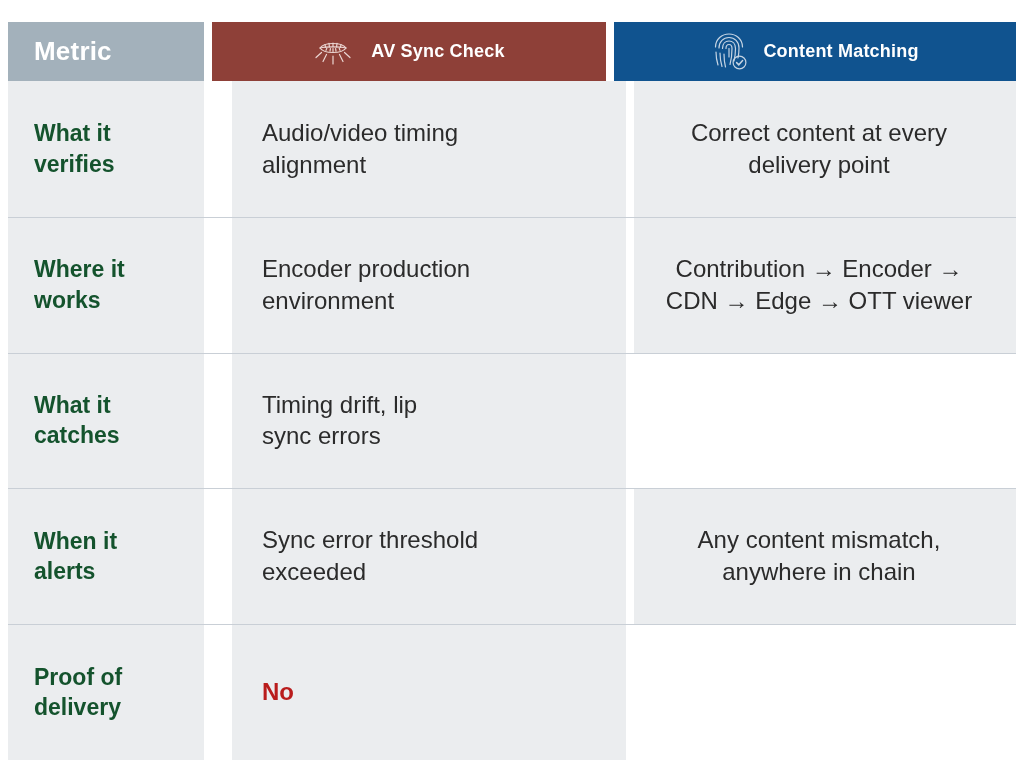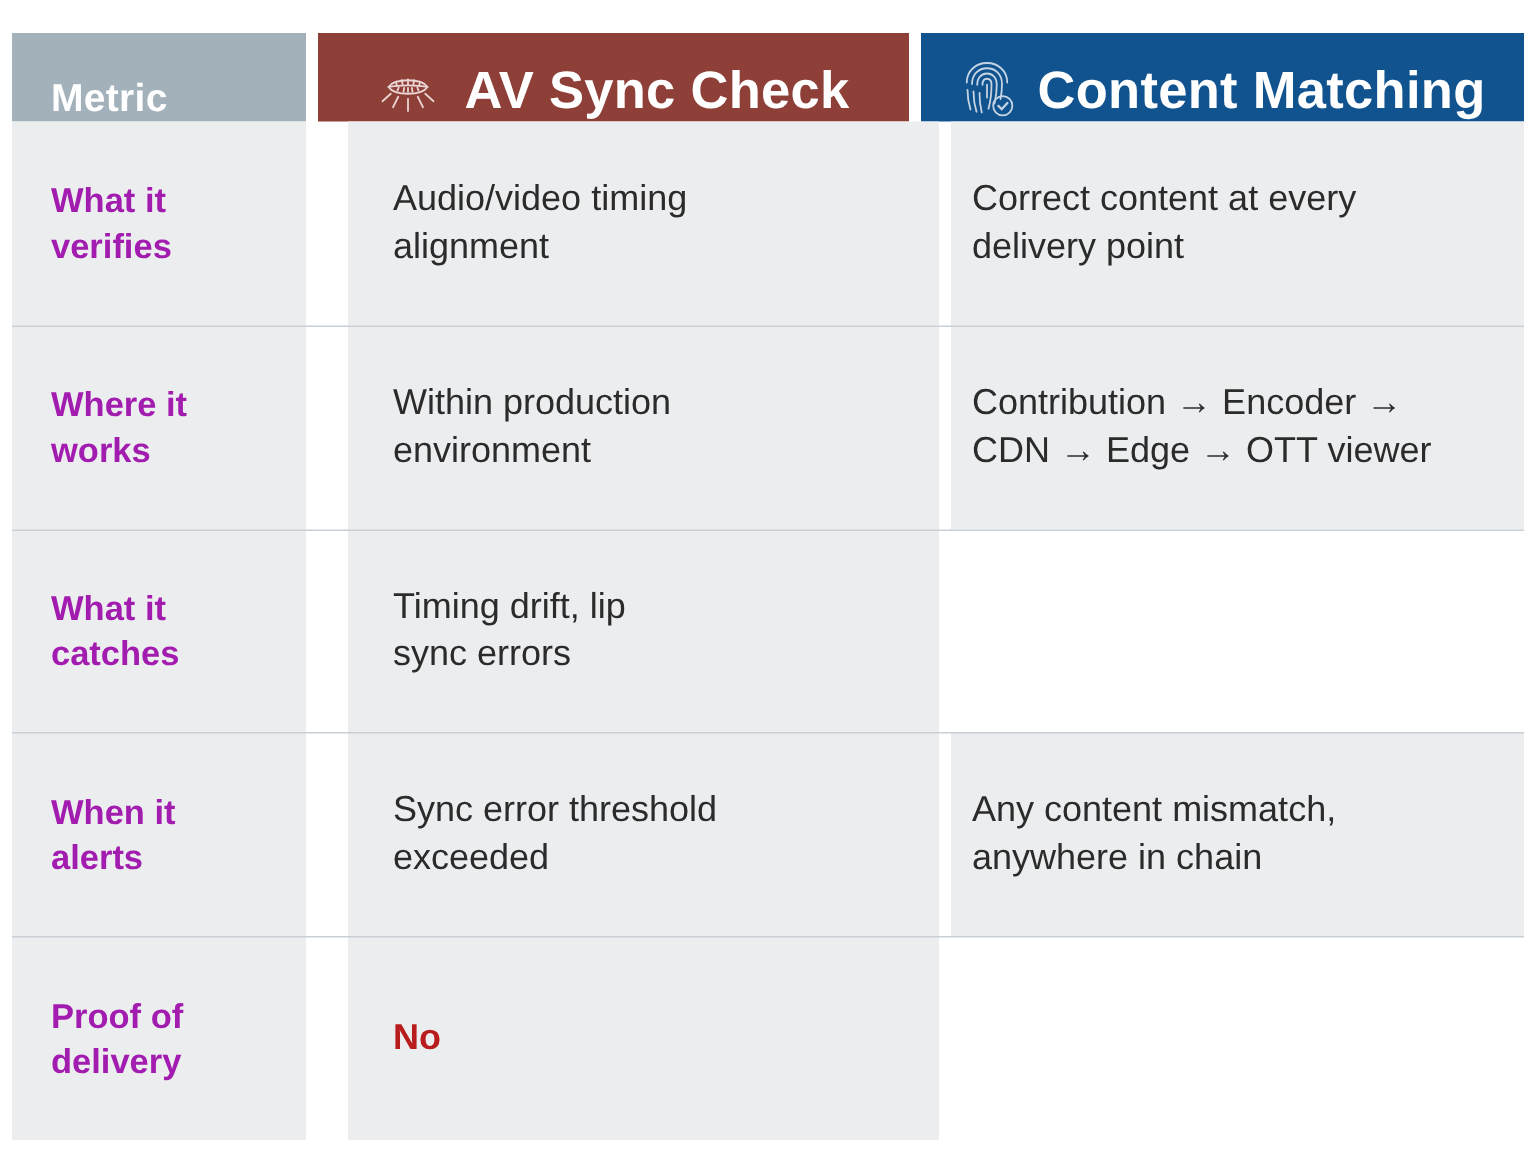--- a/index.html
+++ b/index.html
@@ -27,21 +27,21 @@
 
   
   .thead {
     display: flex;
     height: 59px;
     flex: 0 0 59px;
     gap: 8px;
   }
   .th {
     display: flex;
-    align-items: flex-end;
+    align-items: center;
     box-sizing: border-box;
   }
   .th-metric {
     flex: 0 0 196px;
     background: #a3b1bb;
     padding-left: 26px;
   }
   .th-a {
     flex: 0 0 394px;
     background: #8e4038;
@@ -49,21 +49,21 @@
     gap: 18px;
   }
   .th-b {
     flex: 1 1 auto;
     background: #10538f;
     justify-content: center;
     gap: 14px;
   }
   .th-label {
     color: #ffffff;
-    font-size: 35px;
+    font-size: 18px;
     font-weight: bold;
     letter-spacing: 0.2px;
     white-space: nowrap;
   }
   .th-metric .th-label { font-size: 26px; }
 
   .hdr-icon {
     display: block;
     flex: 0 0 auto;
     line-height: 0;
@@ -102,31 +102,32 @@
     flex: 0 0 196px;
   }
   .td-a {
     flex: 0 0 394px;
     padding-left: 30px;
     margin-left: 20px;
   }
   .td-b {
     flex: 1 1 auto;
     padding-left: 14px;
+    text-align: center;
   }
   .cell-text {
     color: #2b2b2b;
     font-size: 24px;
     line-height: 1.33;
     white-space: pre-line;
   }
   .td-metric .cell-text {
     font-weight: bold;
     font-size: 23px;
-    color: #a21caf;
+    color: #14532d;
   }
   .cell-neg {
     color: #b91c1c;
     font-weight: bold;
   }
   .cell-pos {
     color: #69bd82;
     font-weight: bold;
   }
 </style>
@@ -189,21 +190,21 @@
 delivery point</span>
       </div>
     </div>
 
     <div class="trow">
       <div class="td td-metric">
         <span class="cell-text">Where it
 works</span>
       </div>
       <div class="td td-a">
-        <span class="cell-text">Within production
+        <span class="cell-text">Encoder production
 environment</span>
       </div>
       <div class="td td-b">
         <span class="cell-text">Contribution → Encoder →
 CDN → Edge → OTT viewer</span>
       </div>
     </div>
 
     <div class="trow">
       <div class="td td-metric">

